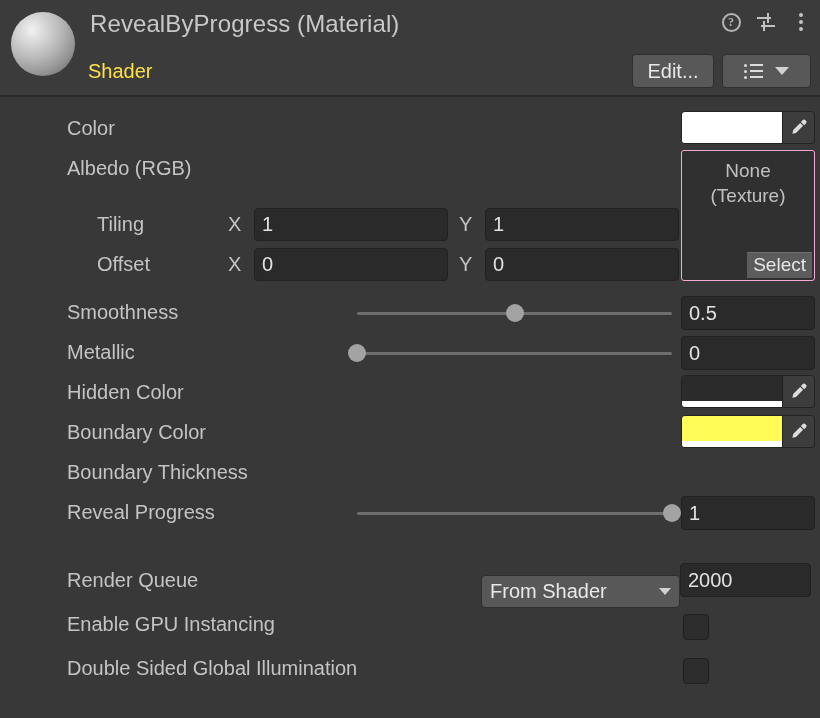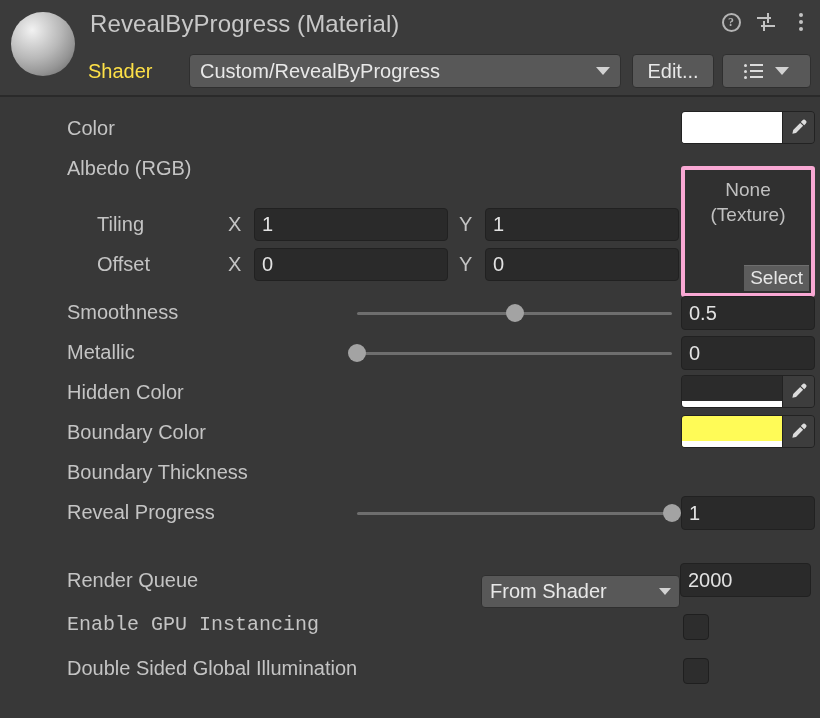--- a/index.html
+++ b/index.html
@@ -86,21 +86,21 @@
     background: #2f2f2f; display: flex; overflow: hidden;
   }
   .color-swatch { flex: 1; position: relative; }
   .color-swatch .alpha { position: absolute; left: 0; bottom: 0; width: 100%; height: 6px; background: #ffffff; }
   .eyedrop {
     width: 32px; background: #3d3d3d; display: flex; align-items: center; justify-content: center;
     border-left: 1px solid #222;
   }
 
   .tex-slot {
-    position: absolute; background: #303030; border: 4px solid #f9a8d4; border-radius: 3px; margin-top: 16px;
+    position: absolute; background: #303030; border: 1px solid #f9a8d4; border-radius: 3px;
   }
   .tex-none {
     position: absolute; top: 7px; left: 0; width: 100%;
     text-align: center; color: #c0c0c0; font-size: 19px; line-height: 25px;
   }
   .tex-select {
     position: absolute; right: 2px; bottom: 2px;
     background: #5c5c5c; border-top: 1px solid #6e6e6e;
     color: #e6e6e6; font-size: 19px; padding: 1px 6px 2px 6px;
   }
@@ -154,24 +154,20 @@
           <i></i>
             <i></i>
             <i></i>
         </div>
       </div>
     </div>
 
     <div class="shader-row">
       <div class="shader-label">Shader</div>
 
-      <div class="shader-dd">
-        <span>Custom/RevealByProgress</span>
-        <span class="arrow"></span>
-      </div>
 
       <div class="edit-btn">Edit...</div>
 
       <div class="preset-btn">
         <span class="list-icon">
           <span>
               <b></b>
               <u></u>
             </span>
           <span>
@@ -274,20 +270,20 @@
     </div>
     <div class="num-field" style="left:681px; top:399px; width:134px; height:34px;">1</div>
 
     <div class="prop-label" style="left:67px; top:472px;">Render Queue</div>
     <div class="dropdown-sm" style="left:481px; top:466px; width:199px; height:33px;margin-top:12px;">
       <span>From Shader</span>
       <span class="arrow"></span>
     </div>
     <div class="num-field" style="left:680px; top:466px; width:131px; height:34px;">2000</div>
 
-    <div class="prop-label" style="left:67px; top:516px;font-family:Liberation Mono, monospace;">Enable GPU Instancing</div>
+    <div class="prop-label" style="left:67px; top:516px;">Enable GPU Instancing</div>
     <div class="checkbox" style="left:683px; top:517px;"></div>
 
     <div class="prop-label" style="left:67px; top:560px;">Double Sided Global Illumination</div>
     <div class="checkbox" style="left:683px; top:561px;"></div>
 
   </div>
 </div>
 
 </body></html>

